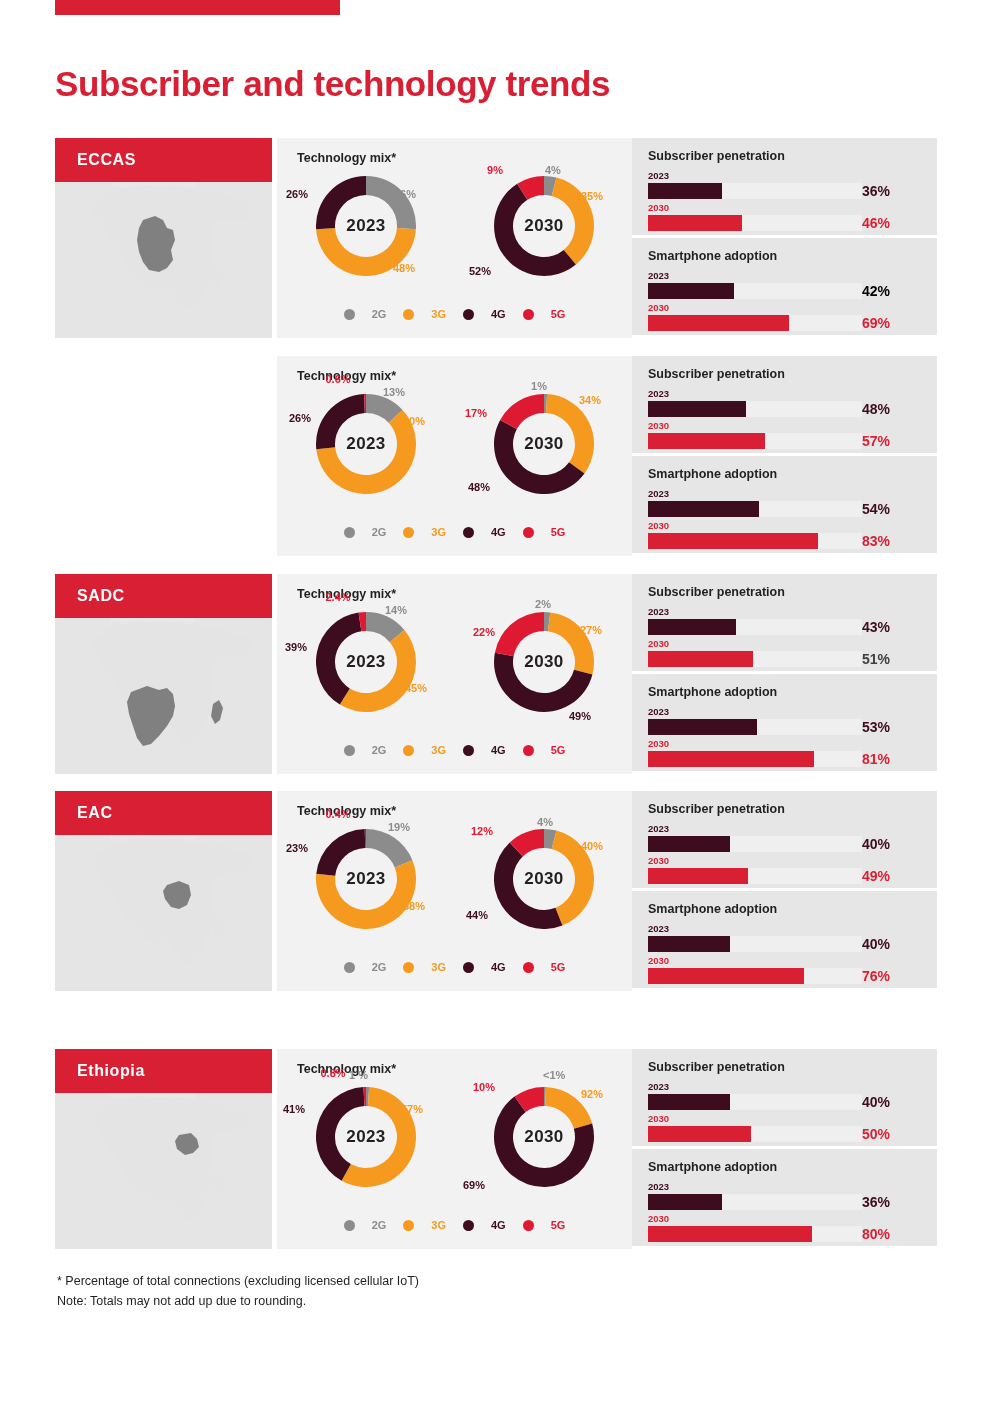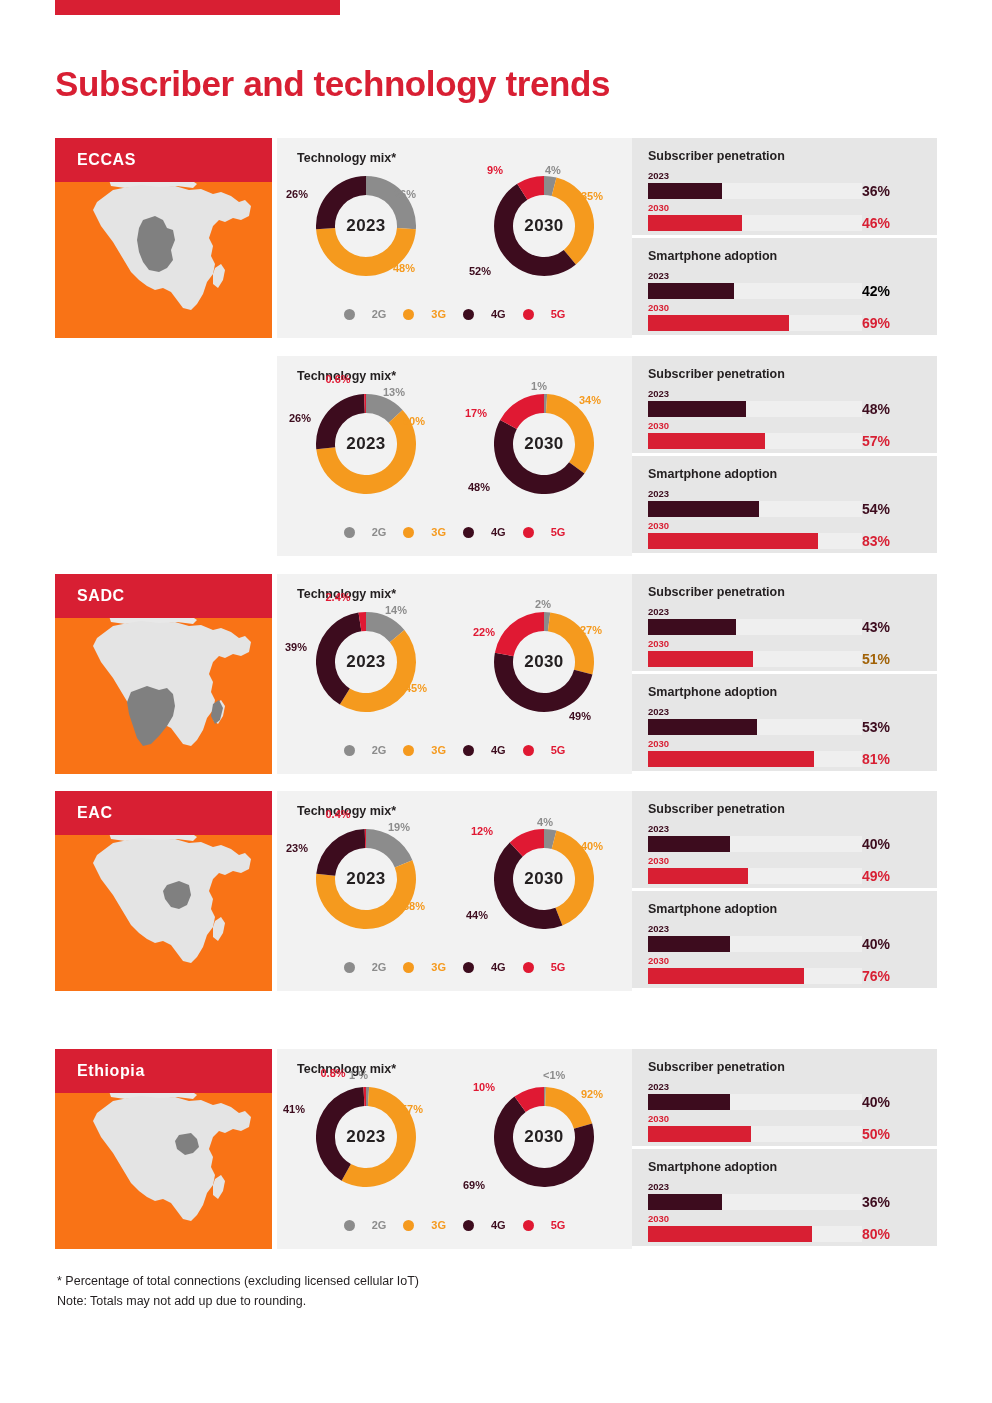--- a/index.html
+++ b/index.html
@@ -16,21 +16,21 @@
 
   
   .row{position:absolute;left:55px;width:882px;height:200px;}
   .row.r0{top:138px;}
   .row.r1{top:356px;}
   .row.r2{top:574px;}
   .row.r3{top:791px;}
   .row.r4{top:1049px;}
 
   
-  .region-card{position:absolute;left:0;top:0;width:217px;height:200px;background:#f97316;text-align:center;}
+  .region-card{position:absolute;left:0;top:0;width:217px;height:200px;background:#e5e5e5;text-align:center;}
   .region-head{height:44px;background:#d81f33;display:flex;align-items:center;padding-left:22px;box-sizing:border-box;}
   .region-name{color:#ffffff;font-size:16px;font-weight:bold;letter-spacing:.6px;}
   .region-map{position:relative;height:156px;overflow:hidden;}
   .region-map svg{position:absolute;left:8px;top:-6px;}
 
   
   .tech-panel{position:absolute;left:222px;top:0;width:355px;height:200px;background:#f2f2f2;}
   .tech-title{position:absolute;left:20px;top:13px;font-size:12.5px;font-weight:bold;color:#231f20;}
   .donuts{position:absolute;left:0;top:26px;width:355px;height:130px;}
   .donut-wrap{position:absolute;width:170px;height:130px;}
@@ -351,21 +351,21 @@
             </div>
             <div class="bar-val" style="color:#3d0c1e">43%</div>
           </div>
         </div>
           <div class="bargrp b1">
           <div class="bar-year" style="color:#d81f33">2030</div>
           <div class="bar-line">
             <div class="bar-track">
               <div class="bar-fill" style="width:104.55px;background:#d81f33"></div>
             </div>
-            <div class="bar-val" style="color:#a16207">51%</div>
+            <div class="bar-val" style="color:#404040">51%</div>
           </div>
         </div>
       </div>
         <div class="metric-box m1">
         <div class="metric-title">Smartphone adoption</div>
         <div class="bargrp b0">
           <div class="bar-year" style="color:#3d0c1e">2023</div>
           <div class="bar-line">
             <div class="bar-track">
               <div class="bar-fill" style="width:108.64999999999999px;background:#3d0c1e"></div>

